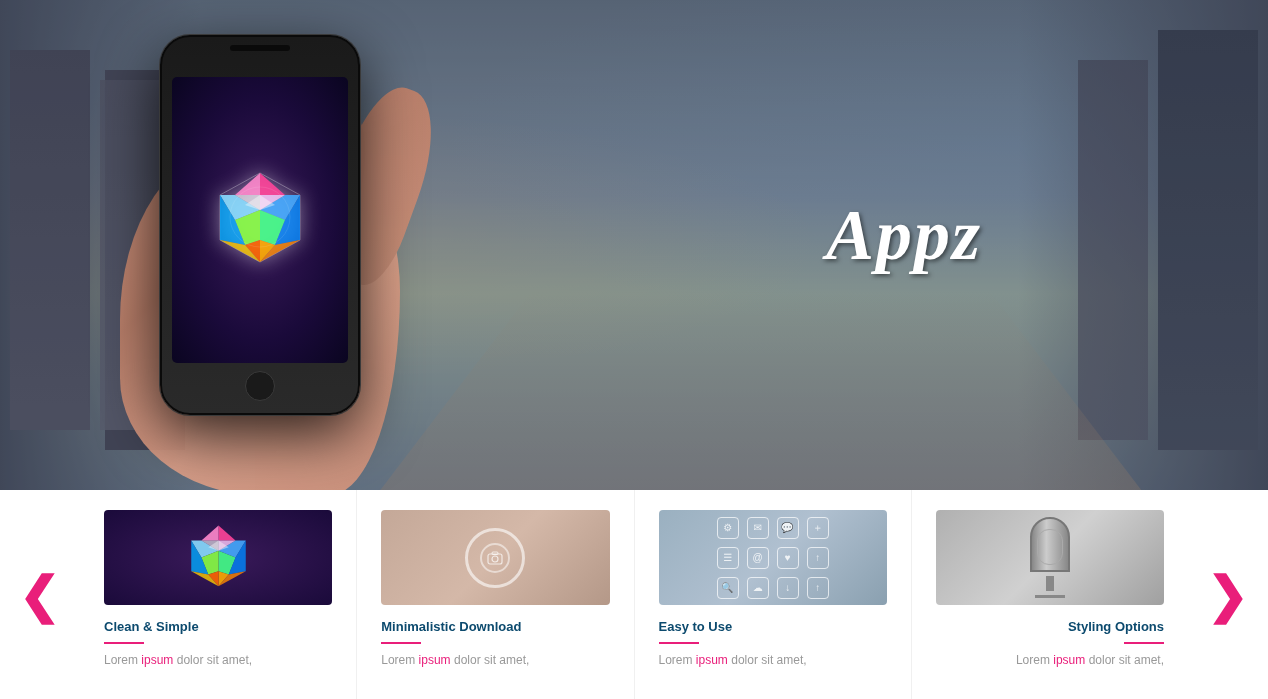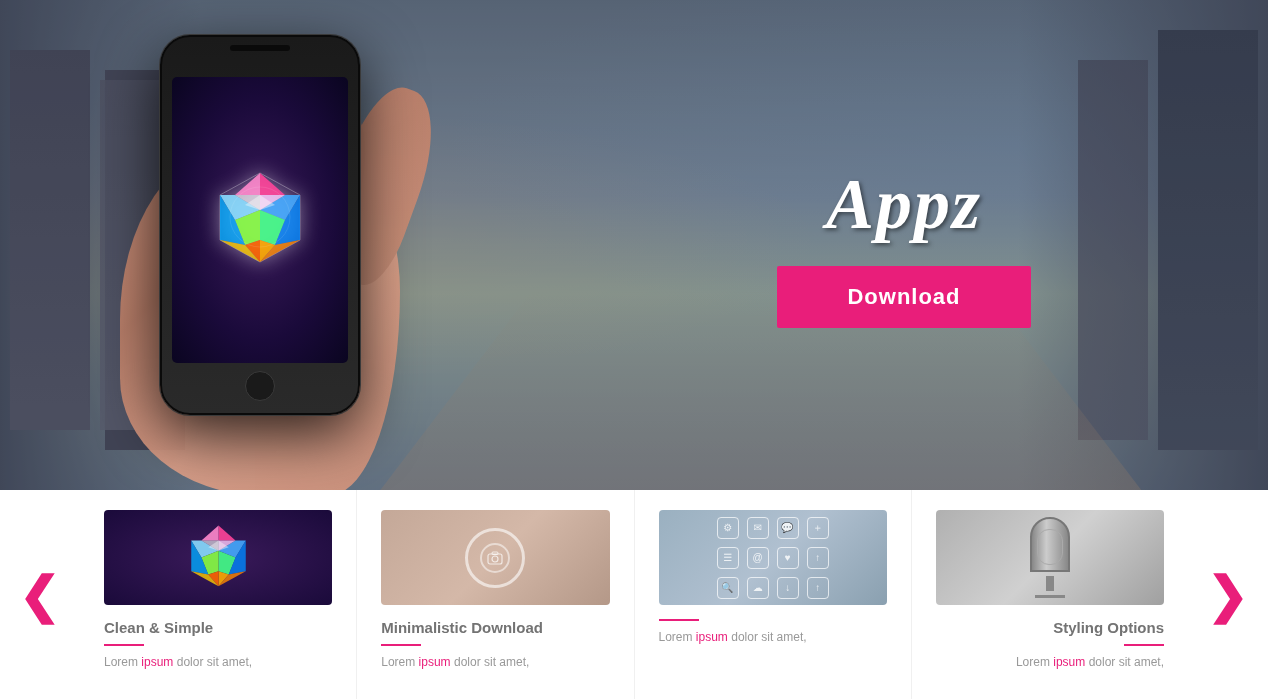--- a/index.html
+++ b/index.html
@@ -318,23 +318,23 @@
 
     
     .feature-img-4 {
       background: linear-gradient(135deg, #b0b0b0 0%, #d0d0d0 50%, #a0a0a0 100%);
       display: flex;
       align-items: center;
       justify-content: center;
     }
 
     .feature-title {
-      font-size: 15px;
+      font-size: 13px;
       font-weight: bold;
-      color: #737373;
+      color: #0c4a6e;
       margin-bottom: 8px;
     }
 
     .feature-divider {
       width: 40px;
       height: 2px;
       background: #e91e7a;
       margin-bottom: 8px;
     }
 
@@ -470,21 +470,20 @@
             <circle cx="55" cy="52" r="30" fill="none" stroke="white" stroke-width="0.5" opacity="0.2"></circle>
           </svg>
         </div>
         <div class="phone-home-btn"></div>
       </div>
     </div>
   </div>
 
   <div class="hero-text">
     <div class="app-logo">Appz</div>
-    <button class="download-btn">Download</button>
   </div>
 </div>
 
 <div class="features">
 
   <div class="nav-arrow">
     <span>❮</span>
   </div>
 
   <div class="features-cards">
@@ -548,20 +547,21 @@
           <div class="grid-icon">@</div>
           <div class="grid-icon">♥</div>
           <div class="grid-icon">↑</div>
 
           <div class="grid-icon">🔍</div>
           <div class="grid-icon">☁</div>
           <div class="grid-icon">↓</div>
           <div class="grid-icon">↑</div>
         </div>
       </div>
+      <div class="feature-title">Easy to Use</div>
       <div class="feature-divider"></div>
       <div class="feature-desc">
         <span>Lorem </span><em>ipsum</em><span> dolor sit amet,</span>
       </div>
     </div>
 
     <div class="feature-card">
       <div class="feature-image feature-img-4">
         <div class="mic-shape">
           <div class="mic-head"></div>

